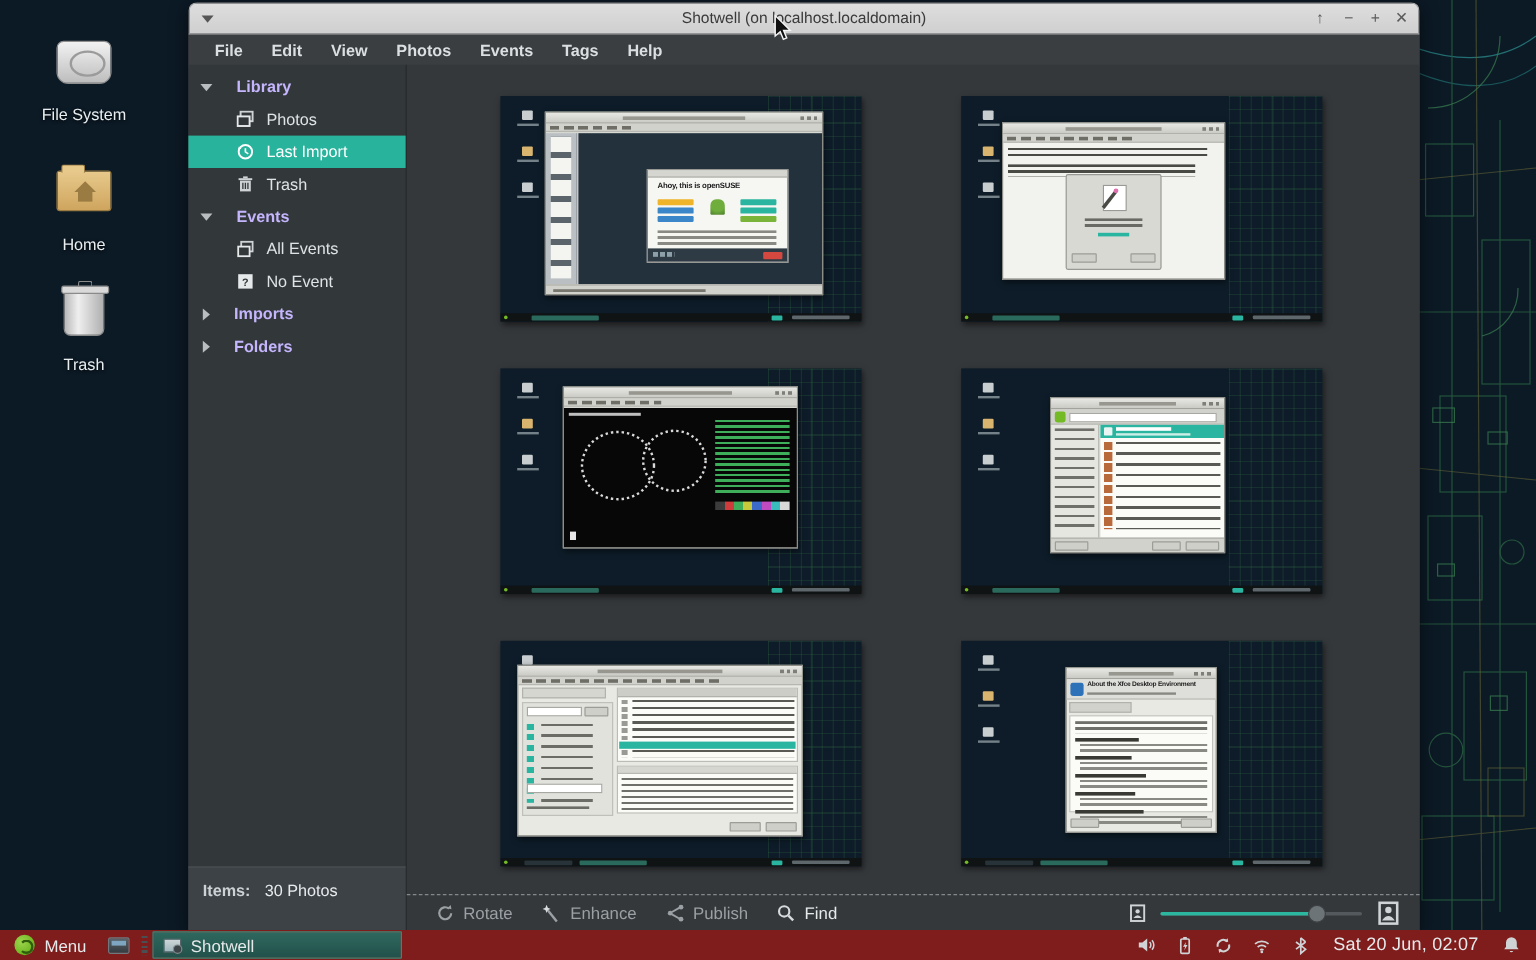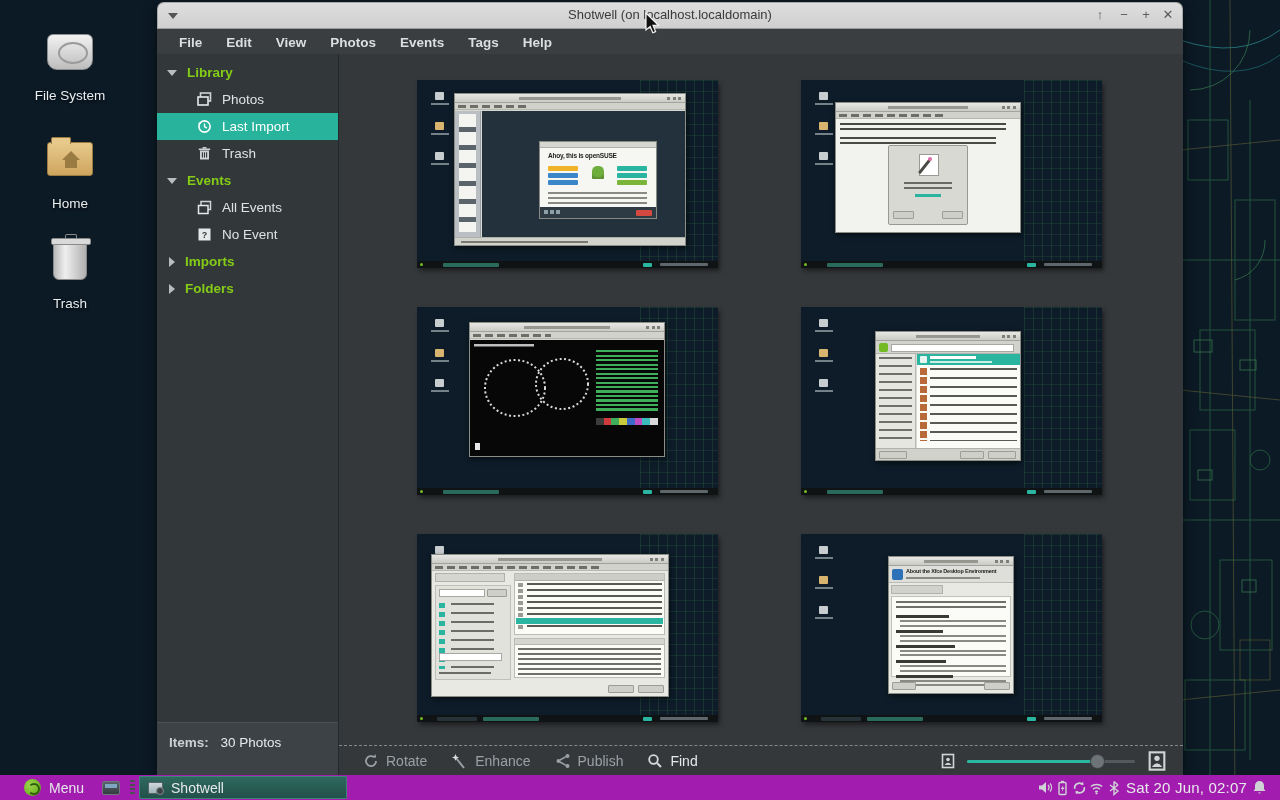--- a/index.html
+++ b/index.html
@@ -37,21 +37,21 @@
   #menubar { height:27px; background:#3a3e41; border-bottom:1px solid #2b2e31;
     display:flex; align-items:center; padding-left:12px; gap:4px; }
   .menu-item { color:#dcdfe1; font-size:13.5px; padding:4px 10px;font-weight:bold; }
 
   #content { position:absolute; top:52px; bottom:0; left:0; right:0; display:flex; }
   #sidebar { width:182px; background:#32373a; border-right:1px solid #26292c;
     position:relative; color:#dfe3e5; font-size:13.5px; }
   .srow { height:27px; display:flex; align-items:center; position:relative; }
   .srow .tri-open { width:0;height:0;margin-left:10px;border-left:5px solid transparent;border-right:5px solid transparent;border-top:6px solid #b9bdbf; }
   .srow .tri-closed { width:0;height:0;margin-left:12px;border-top:5px solid transparent;border-bottom:5px solid transparent;border-left:6px solid #b9bdbf; }
-  .srow .hdr { font-weight:700; color:#84cc16; margin-left:10px; }
+  .srow .hdr { font-weight:700; color:#c4b5fd; margin-left:20px; }
   .srow .itm { margin-left:10px; }
   .srow svg { margin-left:40px; flex:none; }
   .srow.sel { background:#28b39c; color:#fff; }
   #sb-status { position:absolute; left:0; right:0; bottom:0; height:54px; background:#3d4246;
     border-top:1px solid #4b5054; padding:12px 0 0 12px; font-size:13.5px; }
   #sb-status .lbl { font-weight:700; color:#ccd1d4; }
   #sb-status .val { color:#e8ebed; margin-left:8px; }
 
   #main { flex:1; position:relative; background:#35383b; }
   #photos-region { position:absolute; top:0; left:0; right:0; bottom:31px; overflow:hidden; }
@@ -82,35 +82,35 @@
   .wt .dots { position:absolute; right:2px; top:3px; width:16px; height:3px;
     background:repeating-linear-gradient(90deg,#7f7f79 0 3px,transparent 3px 5.5px); }
   .wt .tb { position:absolute; left:28%; right:28%; top:3px; height:3px; background:#97978f; }
   .mmb { height:7px; background:#d2d2cd; border-bottom:1px solid #b7b7b1; position:relative; }
   .mmb .words { position:absolute; left:3px; top:2px; width:58%; height:3px;
     background:repeating-linear-gradient(90deg,#6e6e67 0 8px,transparent 8px 12px); }
   .tl { background:repeating-linear-gradient(180deg, var(--c,#70706a) 0 2px, transparent 2px var(--p,5px)); }
   .btnm { position:absolute; background:#cfcfca; border:1px solid #9d9d97; border-radius:1px; height:8px; }
 
   
-  #taskbar { position:absolute; left:0; bottom:0; width:1280px; height:25px; background:#a21caf;
-    display:flex; align-items:center; color:#e6e9ea; font-size:14px;padding-left:12px; }
+  #taskbar { position:absolute; left:0; bottom:0; width:1280px; height:25px; background:#7f1d1d;
+    display:flex; align-items:center; color:#e6e9ea; font-size:14px; }
   #menu-btn { display:flex; align-items:center; gap:8px; padding:0 12px; height:100%; }
   .gecko { width:17px; height:17px; border-radius:50%; background:radial-gradient(circle at 35% 35%, #9ed44e, #73ba25 60%, #4f8c17); position:relative; }
   .gecko:after { content:""; position:absolute; left:4px; top:4px; width:8px; height:8px;
     border:2px solid #2f5c0d; border-radius:50%; border-left-color:transparent; }
   #launcher2 { width:18px; height:14px; background:linear-gradient(#5a646a,#343b40); border:1px solid #6e787e; border-radius:2px; margin:0 6px; position:relative;}
   #launcher2:after{content:"";position:absolute;left:2px;top:2px;right:2px;height:4px;background:#7fa6c0;}
   .grip { width:5px; height:16px; margin:0 4px;
     background:repeating-linear-gradient(180deg,#4a4f52 0 2px,transparent 2px 4px); }
   #taskbtn { display:flex; align-items:center; gap:8px; width:208px; height:23px; padding:0 8px;
     background:linear-gradient(#2e685e,#22514a); border:1px solid #3f8577; border-radius:1px; }
   .tb-ico { width:15px; height:12px; background:linear-gradient(#cfd6d9,#9fb6bd); border:1px solid #55656b; border-radius:1px; position:relative; }
   .tb-ico:after { content:""; position:absolute; right:-2px; bottom:-2px; width:6px; height:6px; border-radius:50%; background:#3c4347; border:1px solid #828a8e; }
-  #tray { margin-left:auto; display:flex; align-items:center; gap:0; padding-right:12px; }
+  #tray { margin-left:auto; display:flex; align-items:center; gap:15px; padding-right:12px; }
   #clock { font-size:15px; letter-spacing:.2px; margin:0 4px; }
   .tricon { width:17px; height:17px; display:flex; align-items:center; justify-content:center; }
 
   
   #cursor { position:absolute; left:643px; top:12px; z-index:99; }
 
   .cap1 { position:absolute; font-weight:700; color:#1c1c1c; font-size:6.5px; letter-spacing:-.2px; }
 </style>
 </head>
 <body>

